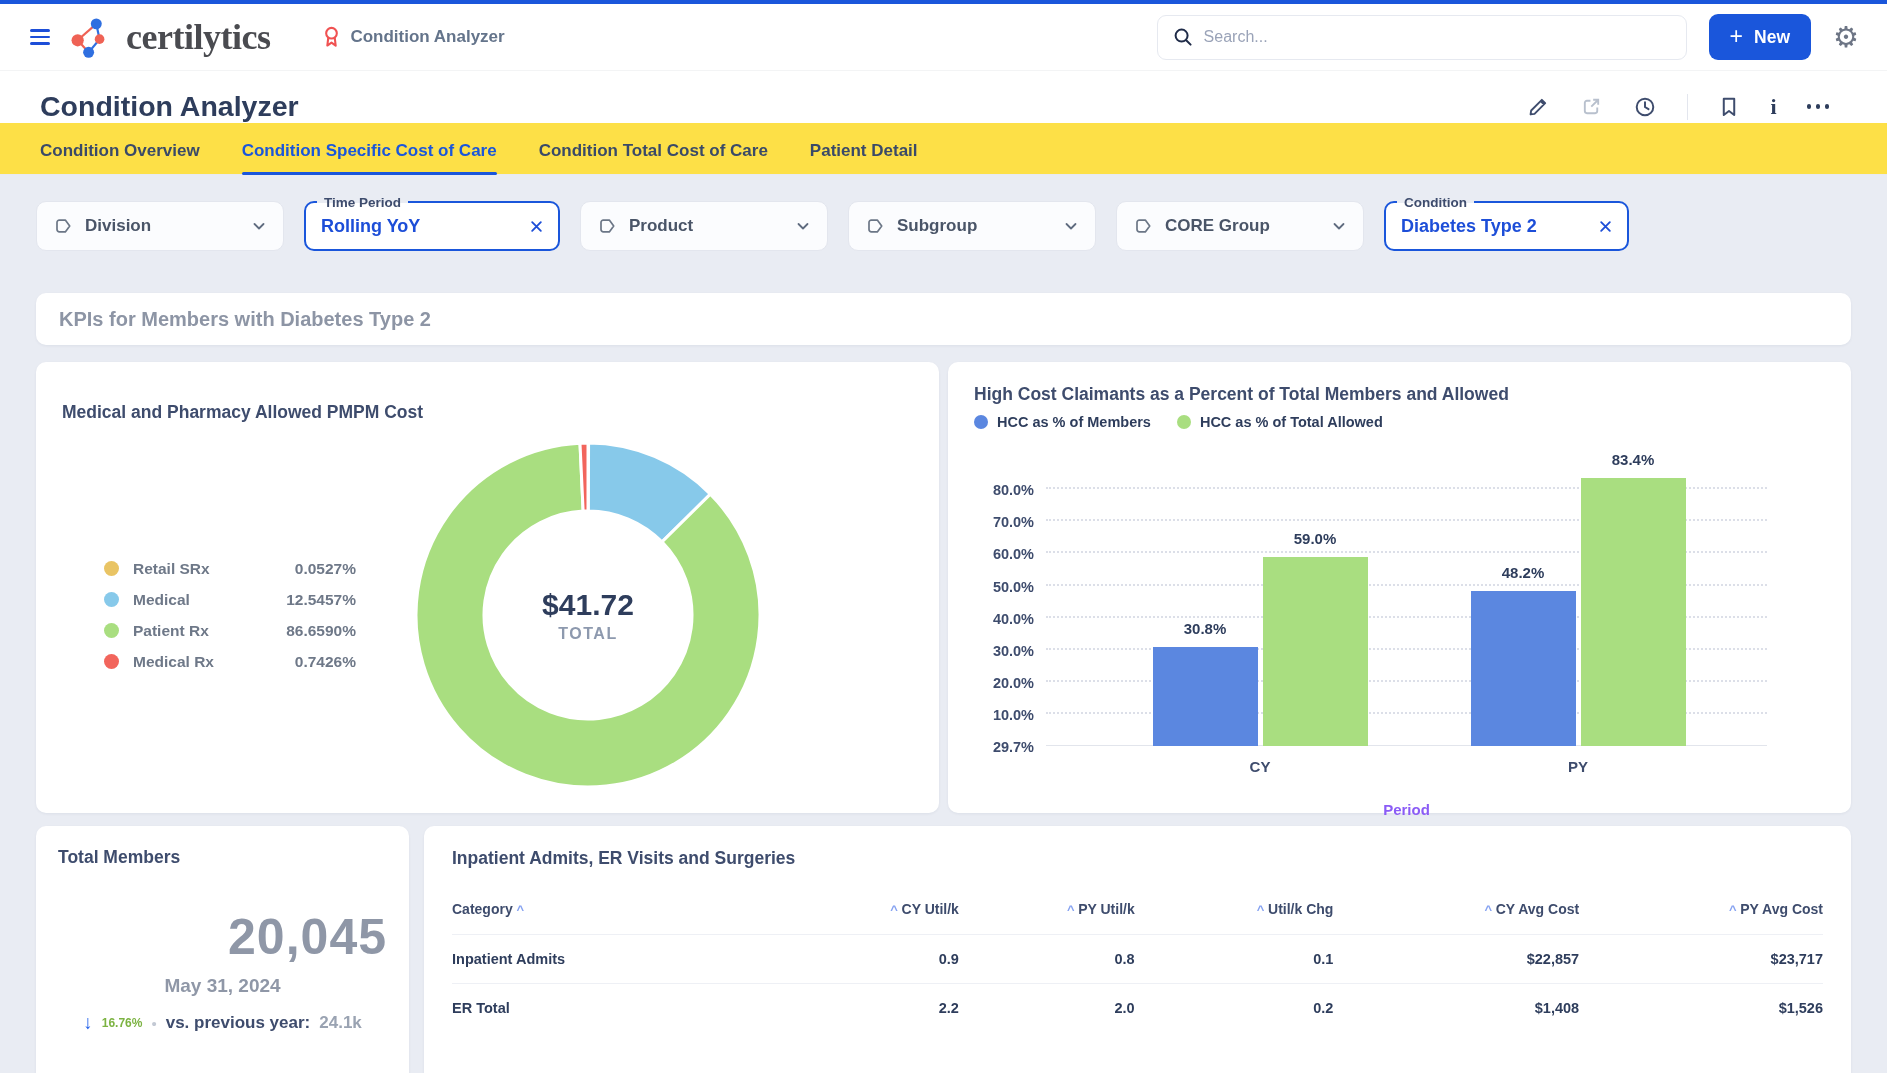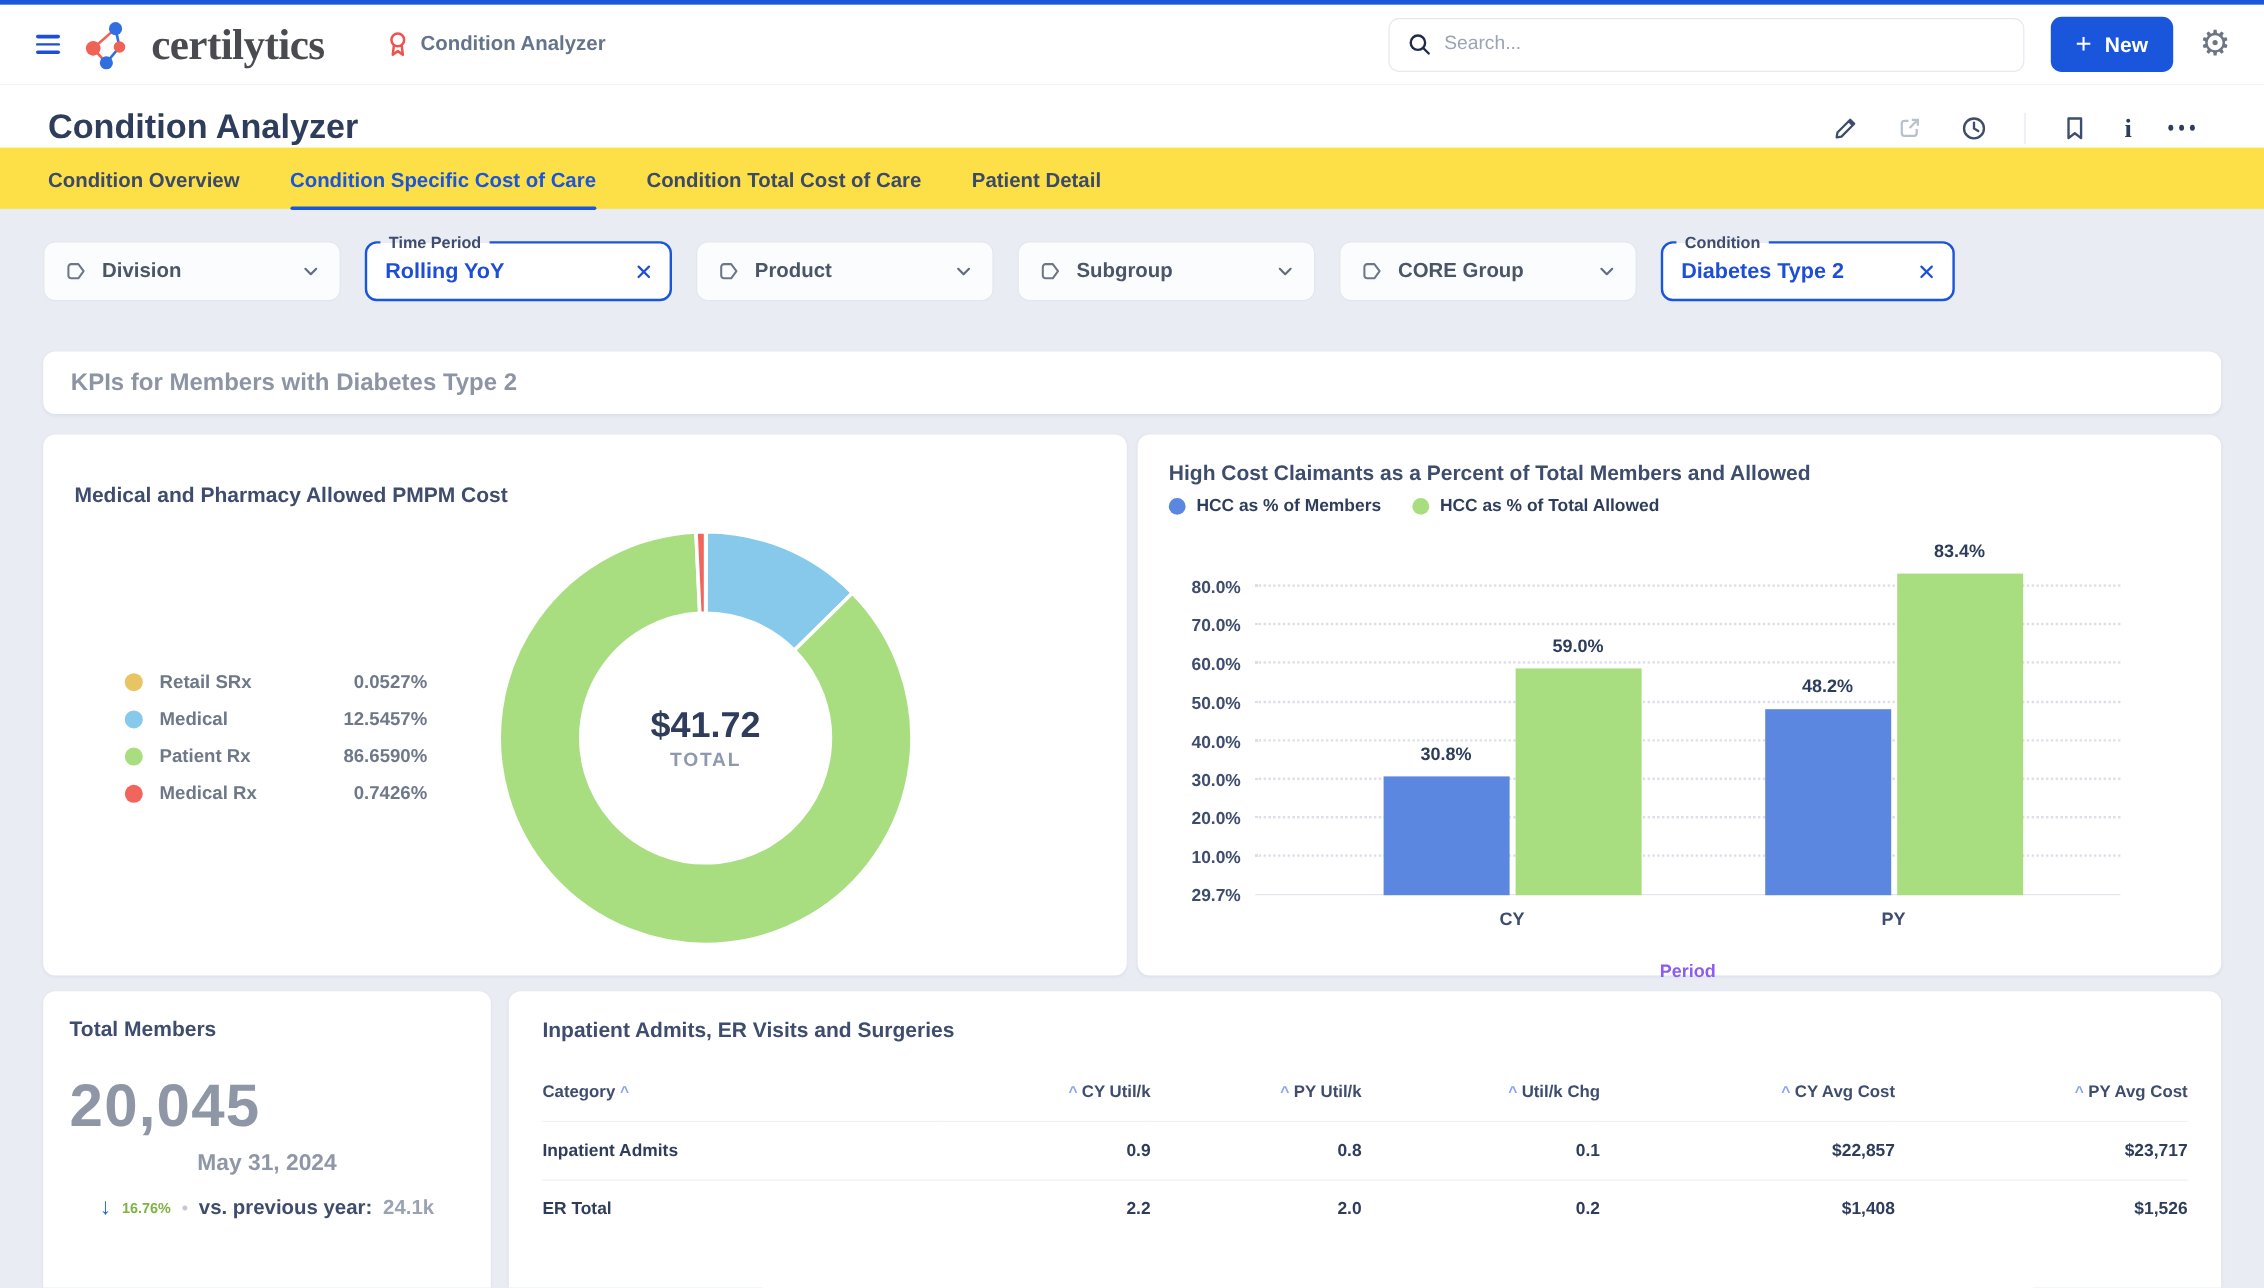--- a/index.html
+++ b/index.html
@@ -100,21 +100,21 @@
   .bar { width:105px; position:relative; cursor:pointer; }
   .bar-val { position:absolute; top:-27px; left:50%; transform:translateX(-50%);
     font-size:15px; font-weight:700; color:#2e3d5c; white-space:nowrap; }
   .x-labels { display:flex; margin:12px 88px 0 55px; }
   .x-label { flex:1; text-align:center; font-size:15px; font-weight:700; color:#3e4c6d; }
   .x-title { text-align:center; margin:26px 58px 0 0; font-size:15px; font-weight:700; color:#8b5cf6; }
 
   
   .bottom-row { display:grid; grid-template-columns:373px 1fr; gap:15px; }
   .members-card { height:340px; padding:21px 22px; }
-  .members-value { margin-top:24px; text-align:left; font-size:50px; font-weight:600;
+  .members-value { margin-top:40px; text-align:right; font-size:50px; font-weight:600;
     color:#8f97a7; letter-spacing:1px; }
   .members-date { text-align:center; font-size:19px; font-weight:600; color:#8f97a7; margin-top:9px; }
   .members-change { display:flex; align-items:center; justify-content:center; gap:9px; margin-top:15px; }
   .chg-arrow { color:#2563eb; font-size:19px; font-weight:700; }
   .chg-pct { color:#7cb342; font-size:12px; font-weight:700; }
   .chg-dot { color:#c3c9d4; font-size:15px; }
   .chg-lbl { color:#3e4c6d; font-size:17px; font-weight:700; }
   .chg-val { color:#9aa3b2; font-size:17px; font-weight:600; }
 
   .table-card { height:340px; padding:22px 28px; overflow:hidden; }

